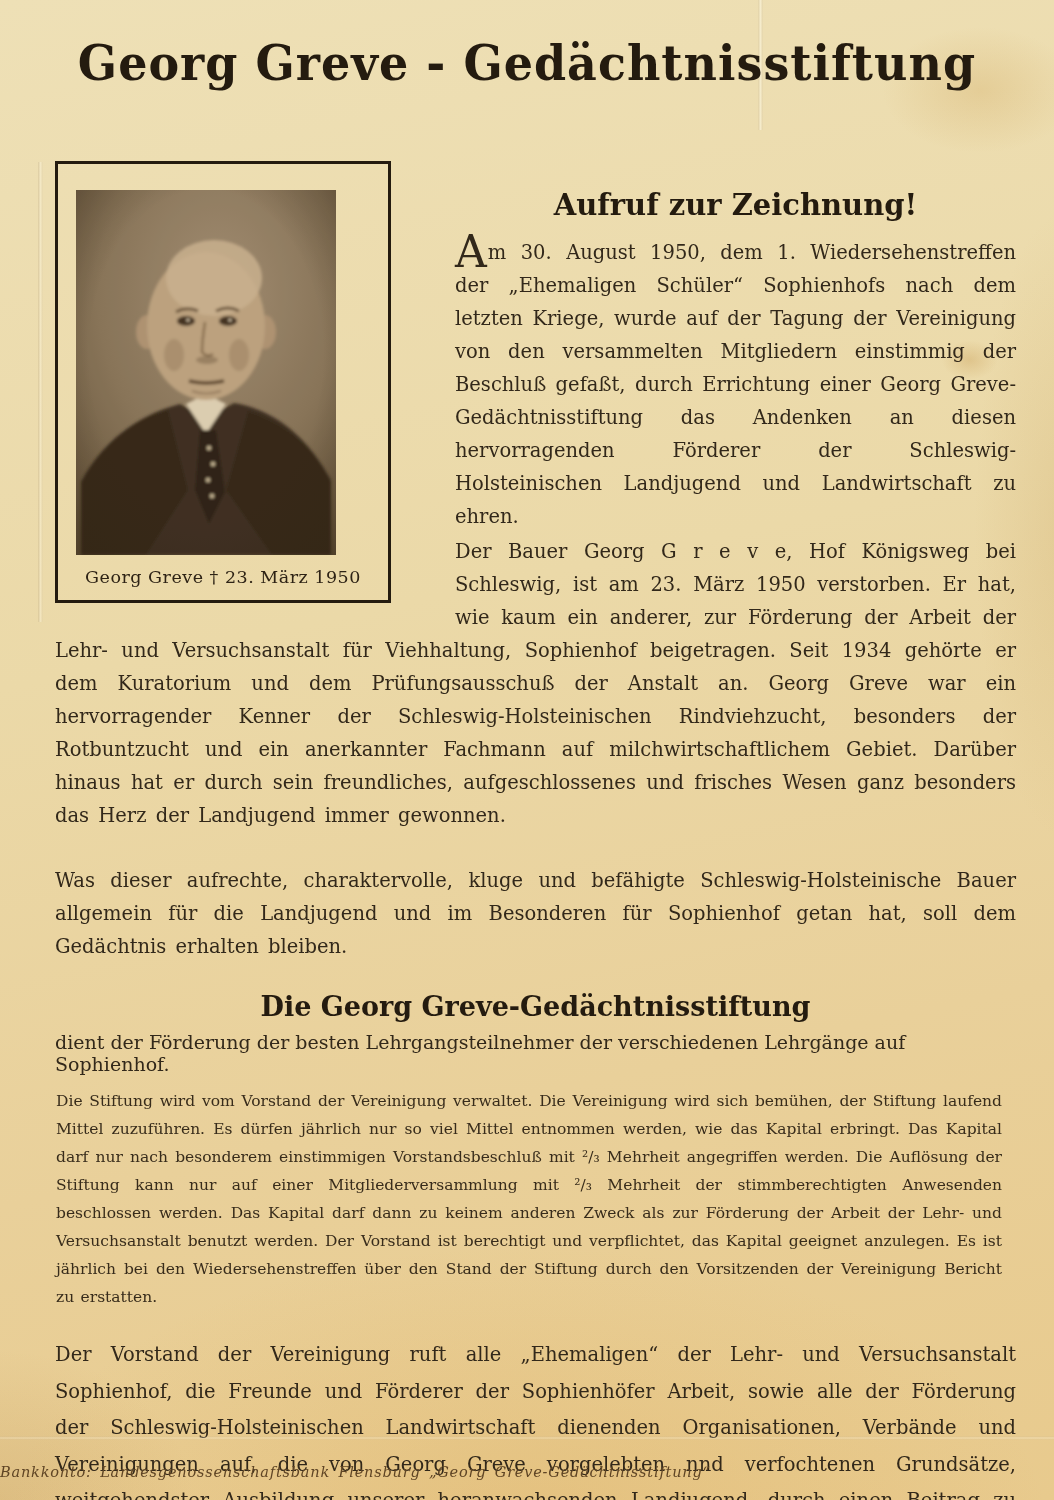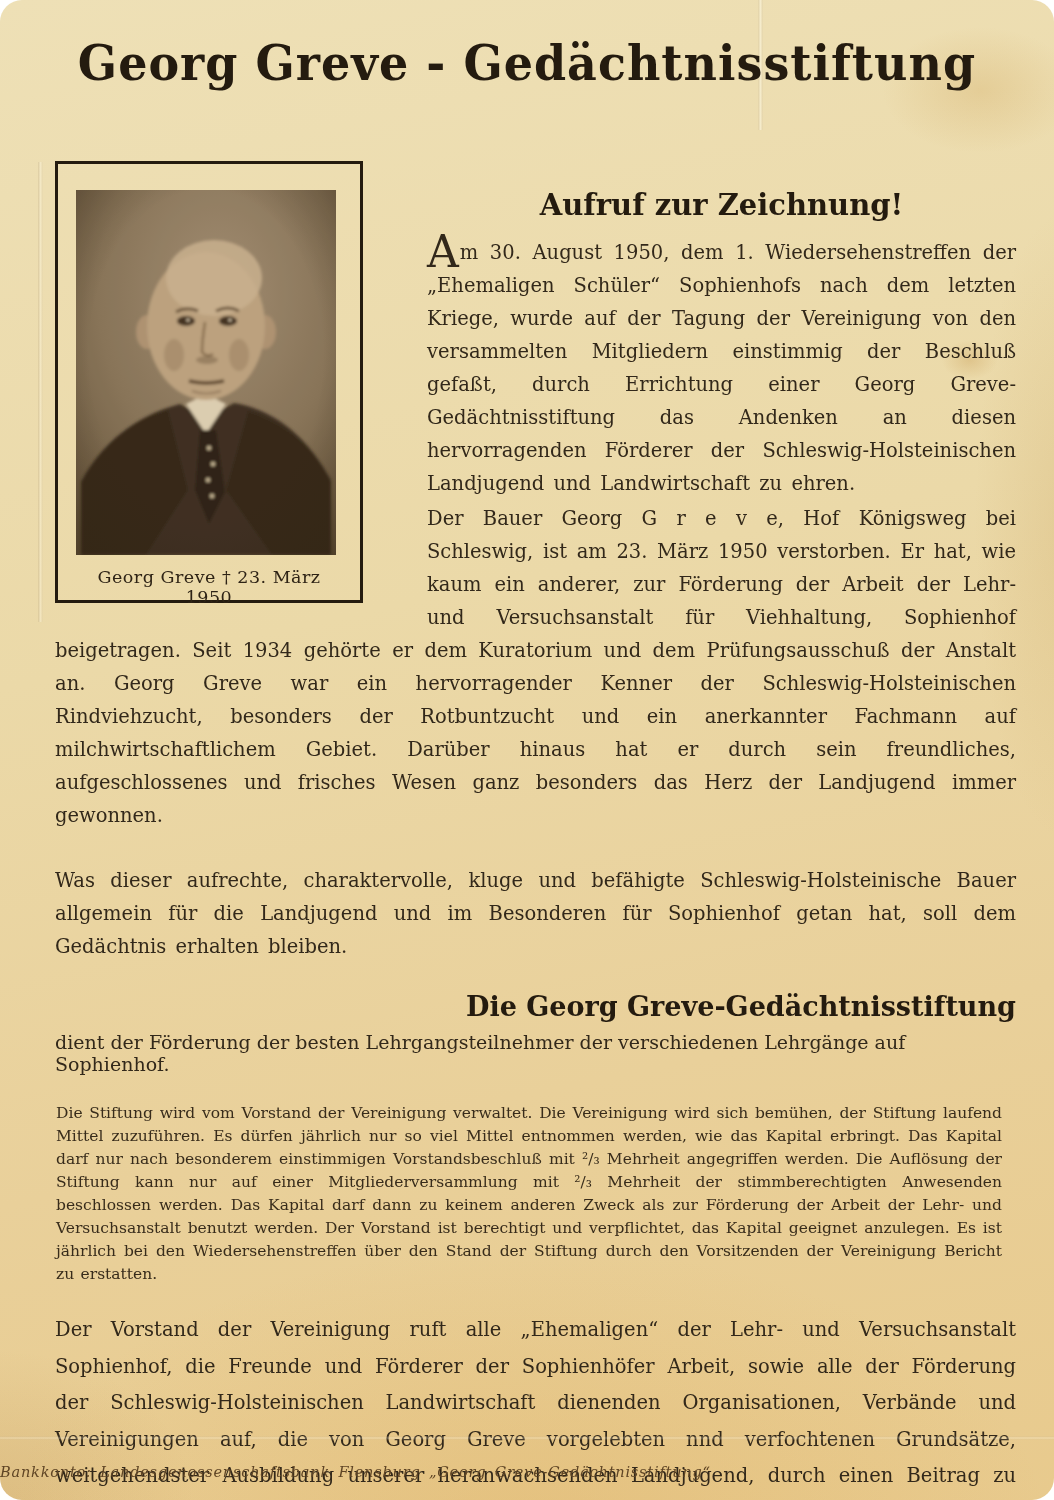--- a/index.html
+++ b/index.html
@@ -13,21 +13,20 @@
     position: relative;
     width: 1054px; height: 1500px;
     background:
       radial-gradient(ellipse 140px 90px at 93% 6%, rgba(198,148,62,0.22), transparent 70%),
       radial-gradient(ellipse 40px 28px at 92% 24%, rgba(190,140,60,0.28), transparent 70%),
       radial-gradient(ellipse 120px 420px at 101% 35%, rgba(196,156,86,0.20), transparent 75%),
       radial-gradient(ellipse 700px 380px at 50% 102%, rgba(214,156,64,0.22), transparent 75%),
       radial-gradient(ellipse 260px 200px at 0% 100%, rgba(160,110,40,0.16), transparent 75%),
       linear-gradient(168deg, #eee0b6 0%, #ebd9a8 40%, #e9d09a 70%, #e8ca8d 100%);
     overflow: hidden;
-    border-radius: 22px;
   }
   .crease-v-top {
     position: absolute; left: 758px; top: 0; width: 5px; height: 130px;
     background: linear-gradient(to right, rgba(120,90,50,0.10), rgba(255,252,235,0.45), rgba(120,90,50,0.08));
   }
   .crease-v-photo {
     position: absolute; left: 38px; top: 162px; width: 5px; height: 460px;
     background: linear-gradient(to right, rgba(110,82,45,0.14), rgba(255,250,230,0.35), rgba(110,82,45,0.05));
   }
   .crease-h-bottom {
@@ -38,21 +37,21 @@
     margin: 36px 0 70px;
     text-align: center;
     font-size: 46px; font-weight: bold; letter-spacing: 1px;
     color: #241b0f;
     transform: scaleY(1.06);
   }
   .fraktur { font-family: "DejaVu Serif", serif; font-weight: bold; }
   .content { padding: 1px 38px 0 55px; }
   figure.photo-frame {
     float: left; margin: 0 64px 16px 0;
-    width: 308px; height: 442px;
+    width: 336px; height: 442px;
     border: 3px solid #241b0f;
     padding: 26px 18px 0;
     background: transparent;
   }
   .portrait { display: block; width: 260px; height: 365px; }
   figcaption.photo-caption {
     margin-top: 12px; text-align: center;
     font-size: 17.5px; color: #2e2315; letter-spacing: 0.5px;
   }
   h2.appeal-heading {
@@ -63,34 +62,34 @@
     margin: 14px 0 0; text-align: justify;
     font-size: 19.5px; line-height: 33px; word-spacing: 3px;
     hyphens: auto;
   }
   p.para .dropcap {
     font-size: 44px; line-height: 28px; vertical-align: -8px; margin-right: 1px;
   }
   p.p2 { margin-top: 2px; }
   p.p3 { margin-top: 32px; }
   h3.foundation-heading {
-    clear: both; margin: 28px 0 0; text-align: right;
+    clear: both; margin: 28px 0 0; text-align: center;
     font-size: 27px; color: #241b0f;
   }
   p.subline {
     margin: 9px 0 0; text-align: left;
     font-size: 19px; color: #32281a;
   }
   h4.rules-heading {
     margin: 28px 0 0; text-align: center;
     font-size: 21px; letter-spacing: 1px; color: #2a2013;
   }
   p.rules {
-    margin: 27px 0 0; padding: 0 14px 0 1px;
-    text-align: justify; font-size: 15.5px; line-height: 23px;
+    margin: 12px 0 0; padding: 0 14px 0 1px;
+    text-align: justify; font-size: 15.5px; line-height: 28px;
     word-spacing: 1.5px; color: #382c1b; hyphens: auto;
   }
   p.vorstand { margin-top: 26px; line-height: 36.5px; }
   .footer-line {
     position: absolute; left: 0; bottom: 20px; width: 100%;
     text-align: left; font-size: 14.5px; font-style: italic;
     color: #5f4525; letter-spacing: 0.8px; word-spacing: 3px;
   }
 </style>
 </head>

